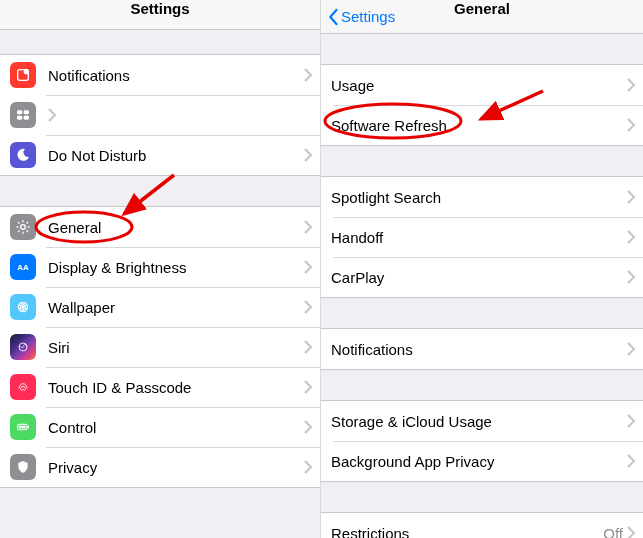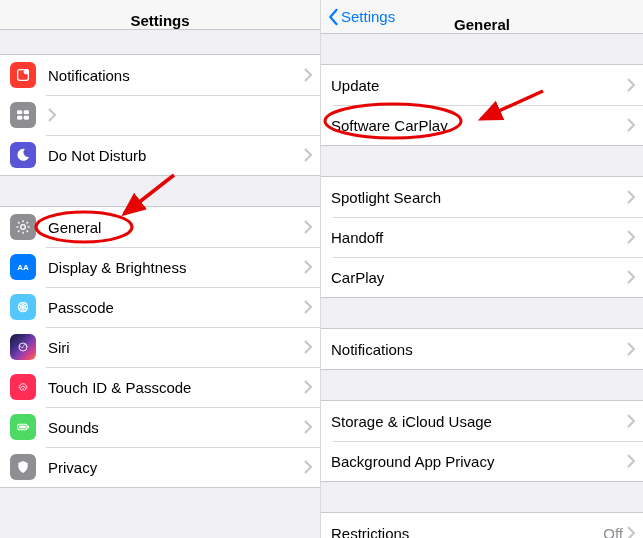--- a/index.html
+++ b/index.html
@@ -16,21 +16,21 @@
   .container { display: flex; width: 643px; height: 538px; }
   .panel { position: relative; background: #EFEFF4; }
   .panel.left { width: 321px; border-right: 1px solid #d9d9d9; }
   .panel.right { width: 322px; }
   
   .nav {
     height: 30px;
     background: #F7F7F8;
     border-bottom: 1px solid #c8c7cc;
     display: flex;
-    align-items: flex-end;
+    align-items: flex-start;
     justify-content: center;
     position: relative;
   }
   .nav.right-nav { height: 34px; }
   .nav-title { font-weight: 600; font-size: 15px; }
   .back-btn {
     position: absolute;
     left: 6px;
     top: 50%;
     transform: translateY(-50%);
@@ -201,21 +201,21 @@
           <svg viewBox="0 0 24 24">
               <circle cx="12" cy="12" r="7" fill="none" stroke="#fff" stroke-width="1.6"></circle>
               <circle cx="12" cy="12" r="2" fill="#fff"></circle>
               <g stroke="#fff" stroke-width="1.2">
                 <ellipse cx="12" cy="12" rx="7" ry="3" fill="none"></ellipse>
                 <ellipse cx="12" cy="12" rx="7" ry="3" fill="none" transform="rotate(60 12 12)"></ellipse>
                 <ellipse cx="12" cy="12" rx="7" ry="3" fill="none" transform="rotate(120 12 12)"></ellipse>
               </g>
             </svg>
         </div>
-        <div class="label">Passcode</div>
+        <div class="label">Wallpaper</div>
         <div class="chev">
             <svg viewBox="0 0 8 14">
               <path d="M1 1 L7 7 L1 13"></path>
             </svg>
           </div>
       </div>
 
 
       <div class="row">
         <div class="ico siri">
@@ -251,21 +251,21 @@
       </div>
 
       <div class="row">
         <div class="ico green">
           <svg viewBox="0 0 24 24">
               <rect x="4" y="8" width="14" height="8" rx="2" fill="none" stroke="#fff" stroke-width="1.6"></rect>
               <rect x="6" y="10" width="10" height="4" fill="#fff"></rect>
               <rect x="19" y="10" width="2" height="4" fill="#fff"></rect>
             </svg>
         </div>
-        <div class="label">Sounds</div>
+        <div class="label">Control</div>
         <div class="chev">
             <svg viewBox="0 0 8 14">
               <path d="M1 1 L7 7 L1 13"></path>
             </svg>
           </div>
       </div>
 
       <div class="row">
         <div class="ico grey">
           <svg viewBox="0 0 24 24">
@@ -306,29 +306,29 @@
           </svg>
         <span>Settings</span>
       </div>
       <div class="nav-title">General</div>
     </div>
 
     <div class="spacer"></div>
 
     <div class="group">
       <div class="row">
-        <div class="label">Update</div>
-        <div class="chev">
-            <svg viewBox="0 0 8 14">
-              <path d="M1 1 L7 7 L1 13"></path>
-            </svg>
-          </div>
-      </div>
-      <div class="row">
-        <div class="label">Software CarPlay</div>
+        <div class="label">Usage</div>
+        <div class="chev">
+            <svg viewBox="0 0 8 14">
+              <path d="M1 1 L7 7 L1 13"></path>
+            </svg>
+          </div>
+      </div>
+      <div class="row">
+        <div class="label">Software Refresh</div>
         <div class="chev">
             <svg viewBox="0 0 8 14">
               <path d="M1 1 L7 7 L1 13"></path>
             </svg>
           </div>
       </div>
     </div>
 
     <div class="spacer"></div>
 

